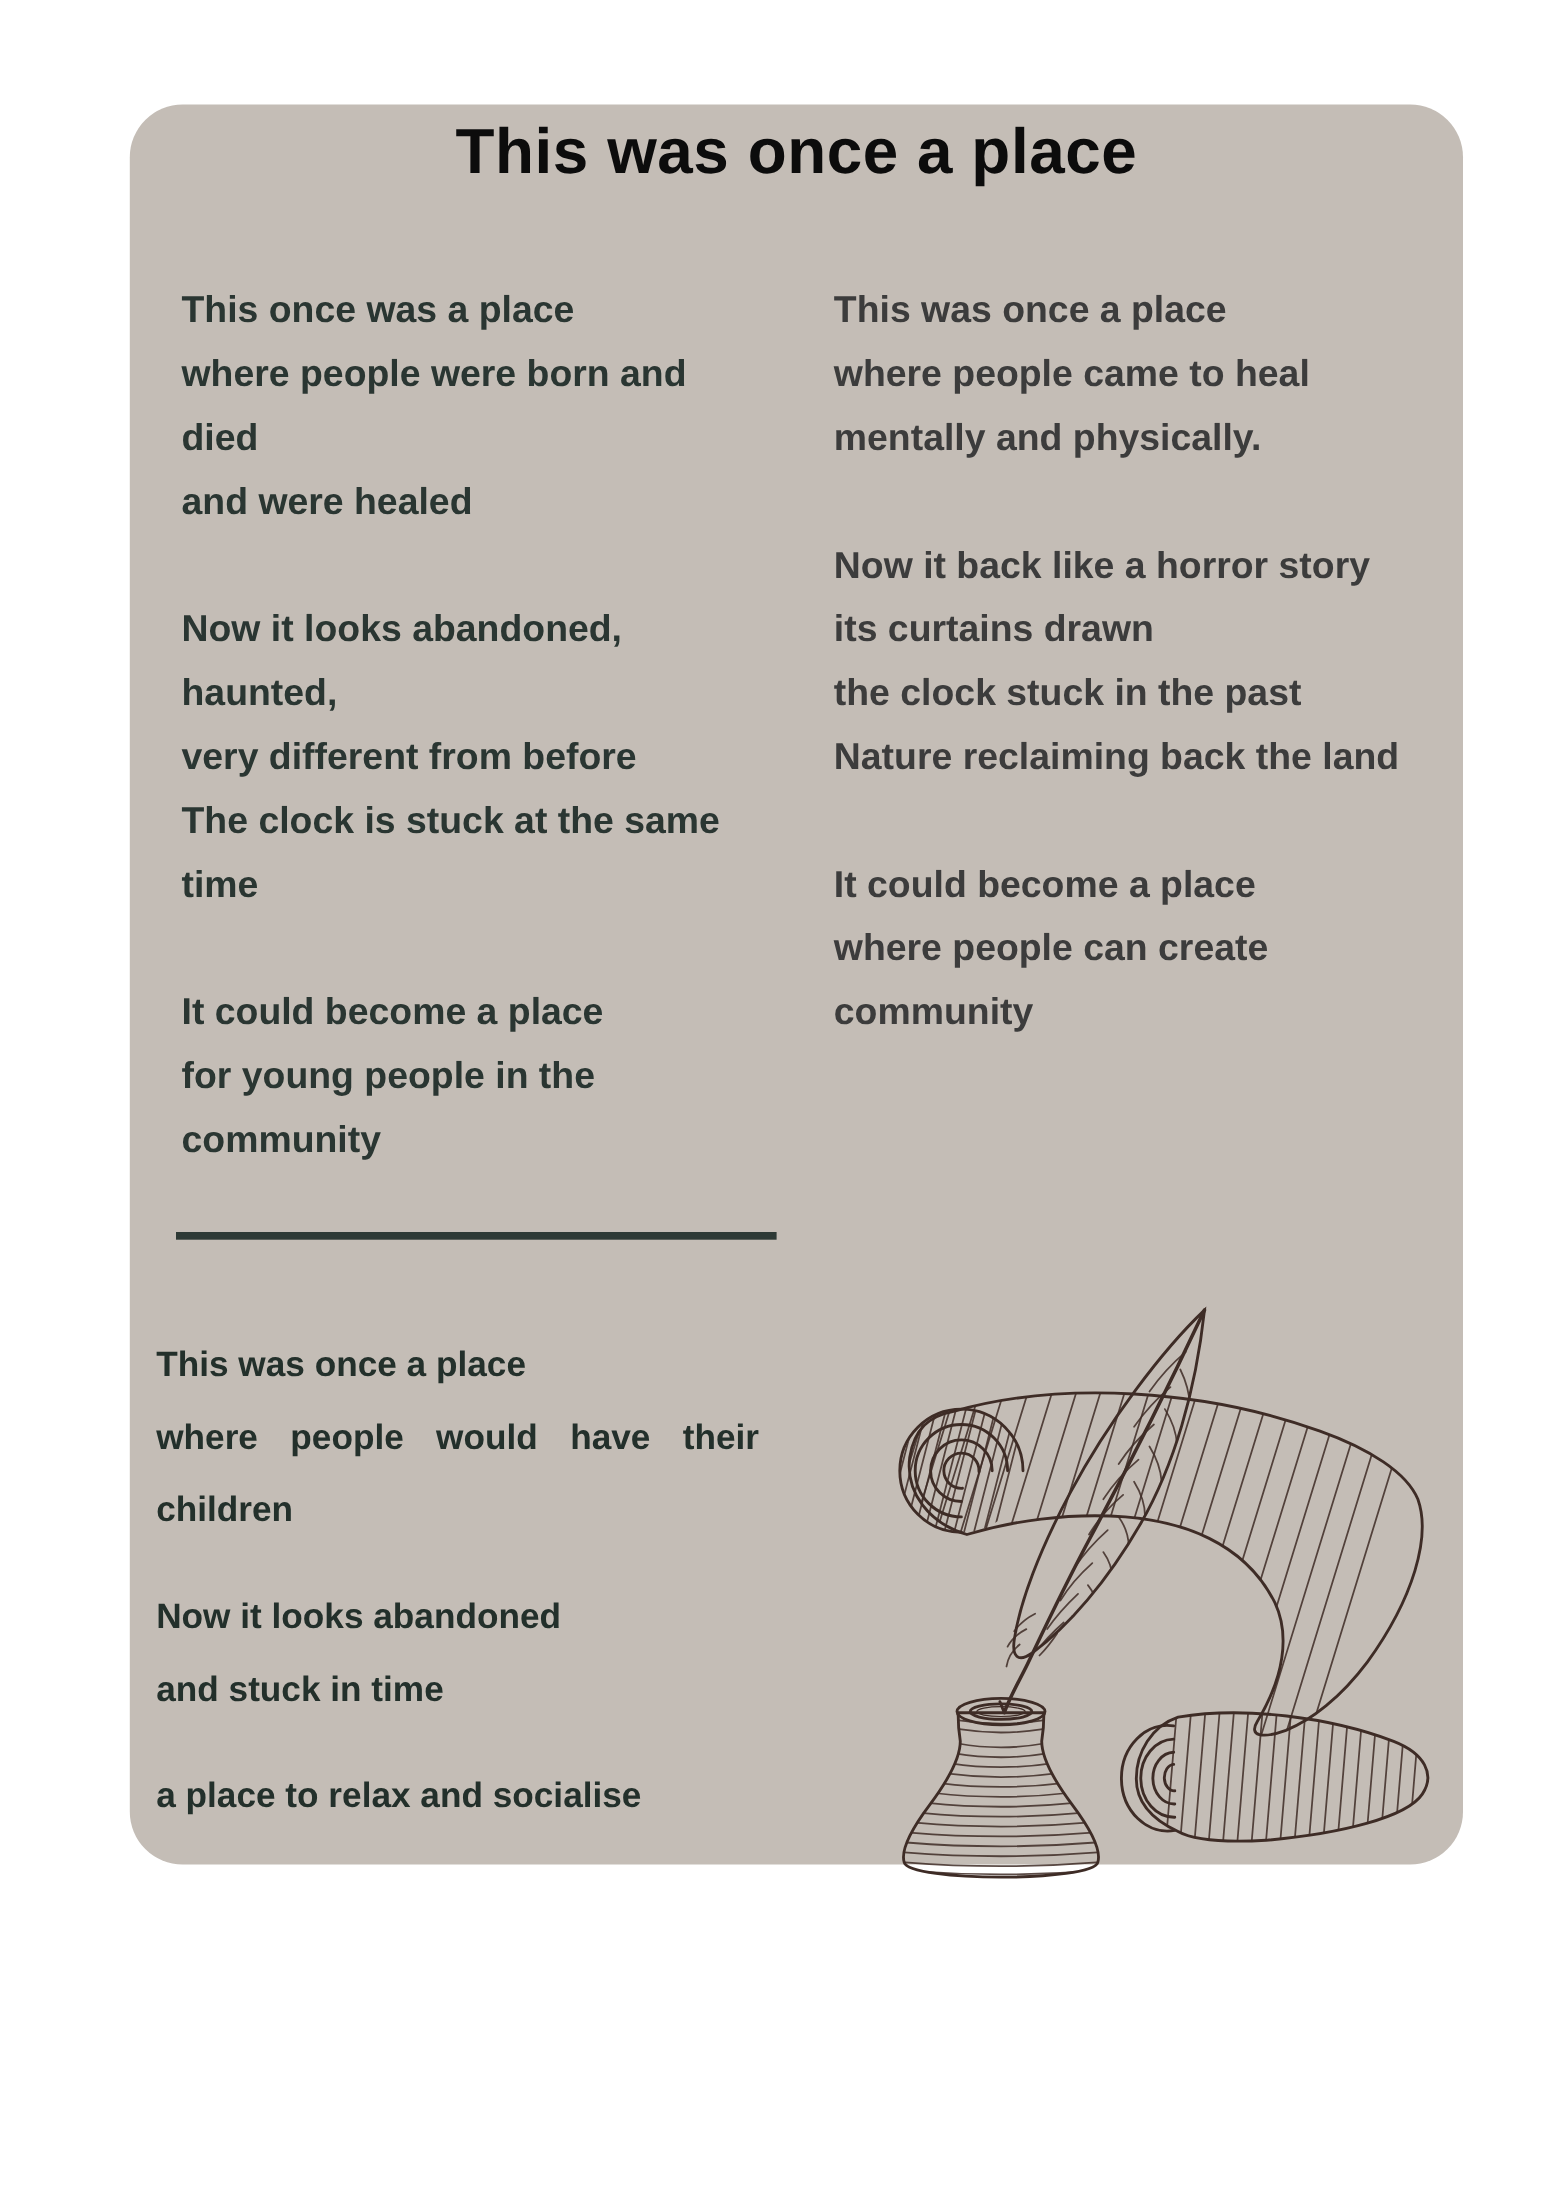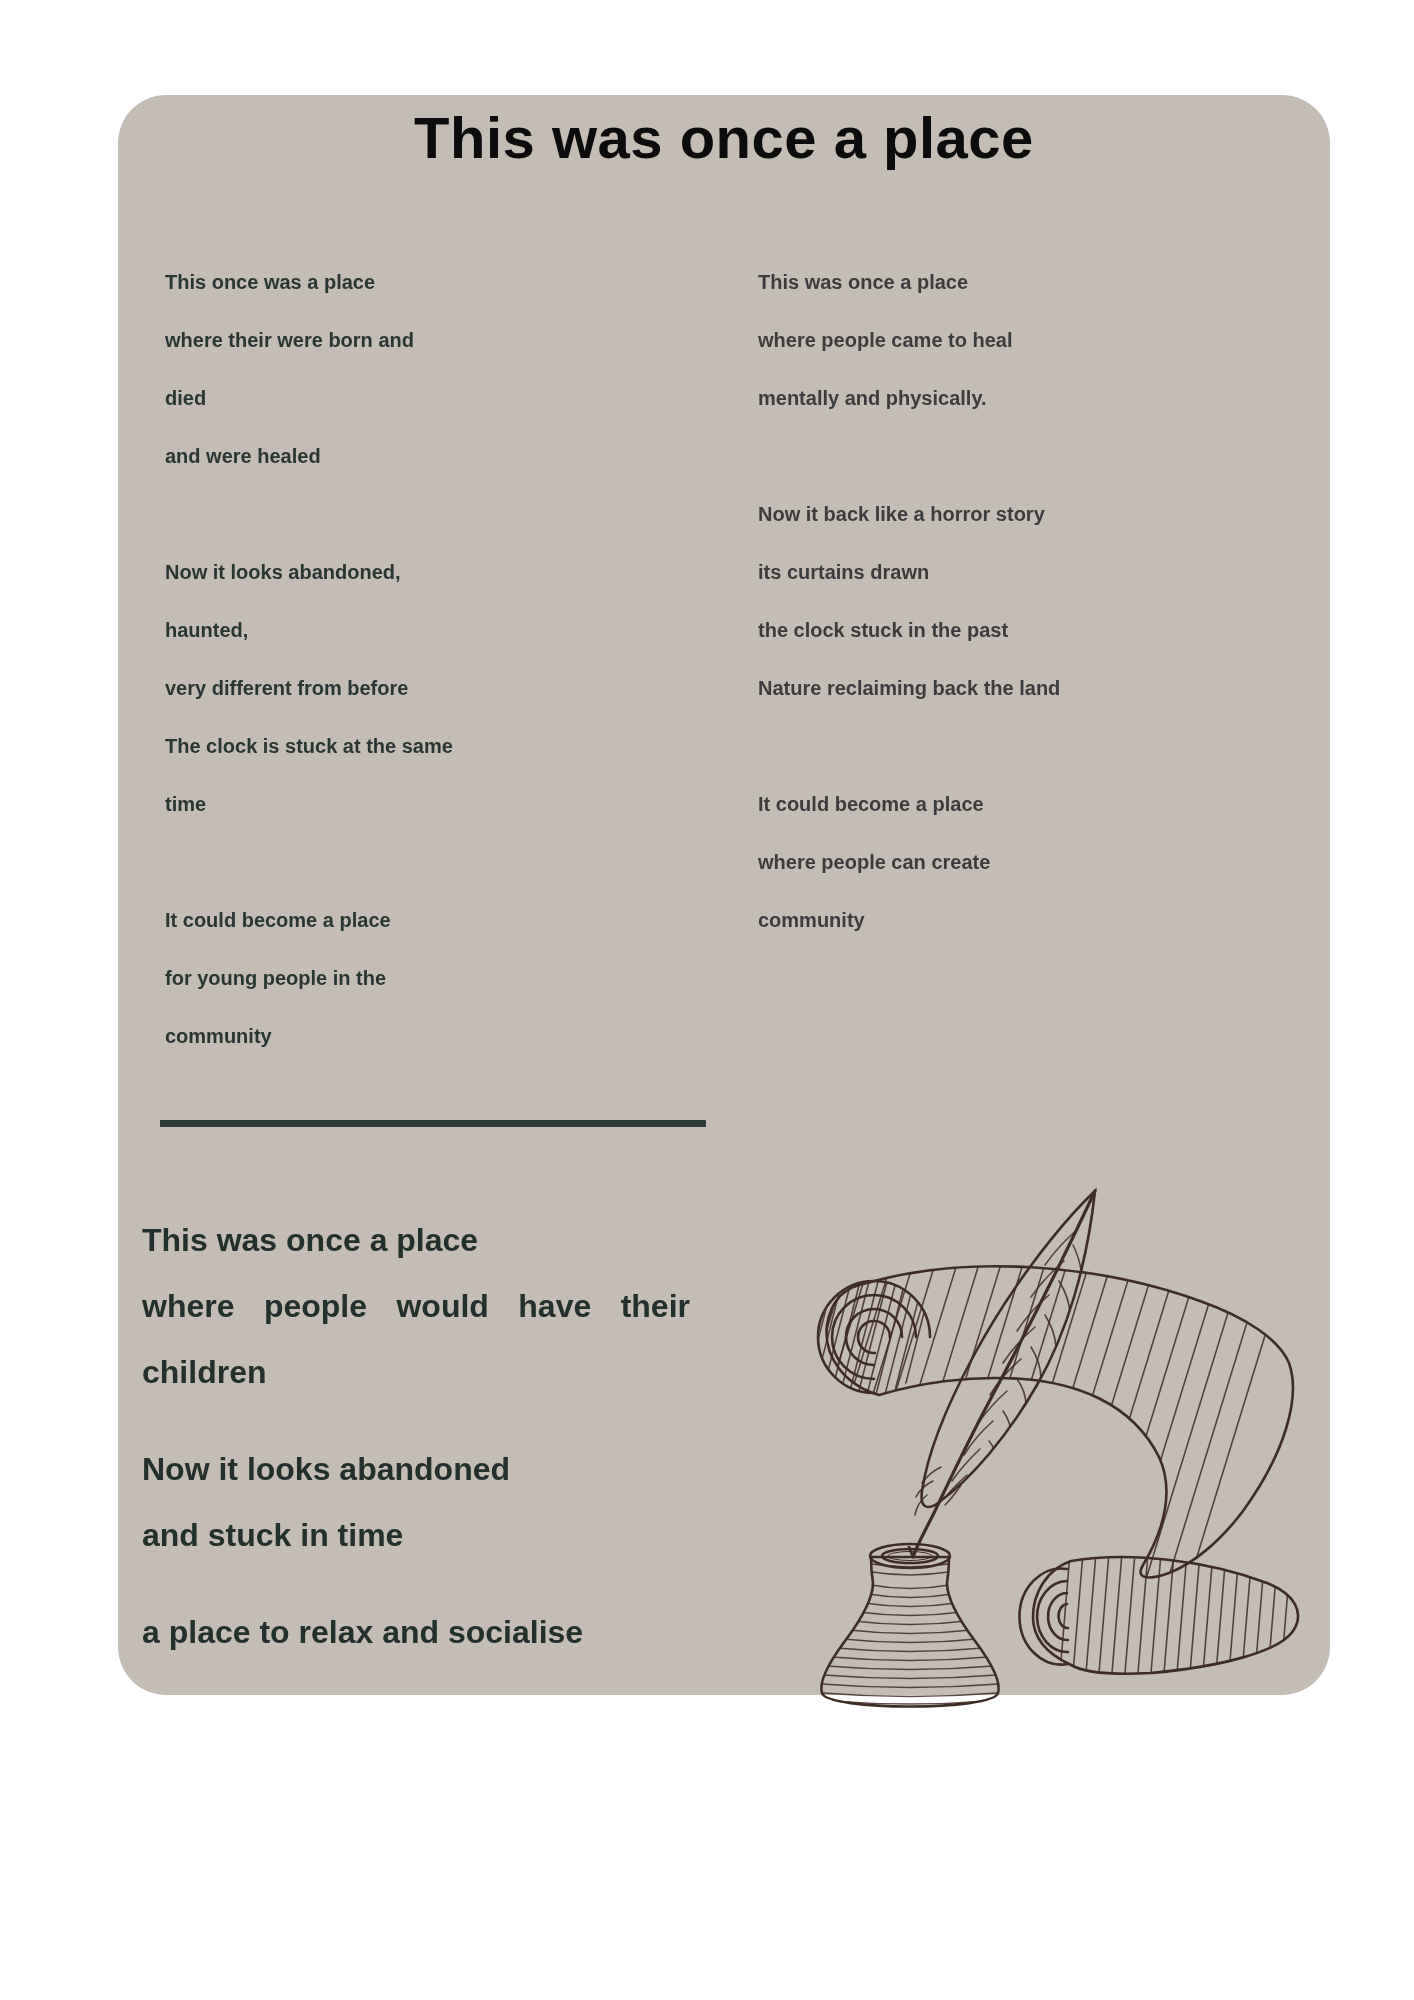--- a/index.html
+++ b/index.html
@@ -28,21 +28,21 @@
     color:#0c0c0c;
     letter-spacing:0.5px;
   }
   .col{
     position:absolute;
     top:158px;
   }
   .col-left{left:47px;width:575px;color:#2a3632;}
   .col-right{left:640px;width:572px;color:#3c3c3c;}
   .col .line{
-    font-size:20px;
+    font-size:34px;
     line-height:58px;
     font-weight:700;
     white-space:nowrap;
   }
   .col .stanza{margin-bottom:58px;}
   .col .stanza:last-child{margin-bottom:0;}
   .divider{
     position:absolute;
     left:42px;top:1025px;
     width:546px;height:7px;
@@ -85,21 +85,21 @@
 </head>
 <body>
 
 <div class="card">
 
   <h1 class="title">This was once a place</h1>
 
   <div class="col col-left">
     <div class="stanza">
       <div class="line">This once was a place</div>
-      <div class="line">where their were born and</div>
+      <div class="line">where people were born and</div>
       <div class="line">died</div>
       <div class="line">and were healed</div>
     </div>
     <div class="stanza">
       <div class="line">Now it looks abandoned,</div>
       <div class="line">haunted,</div>
       <div class="line">very different from before</div>
       <div class="line">The clock is stuck at the same</div>
       <div class="line">time</div>
     </div>

